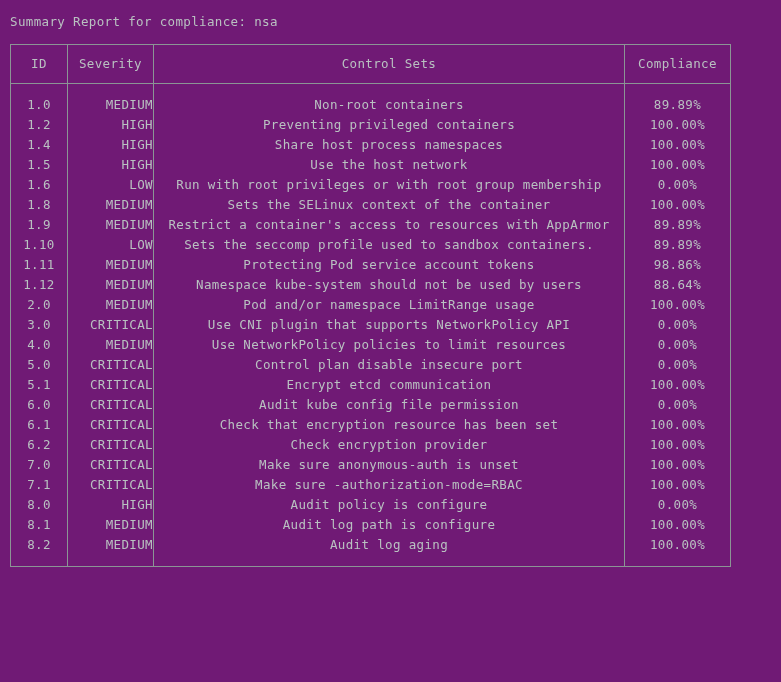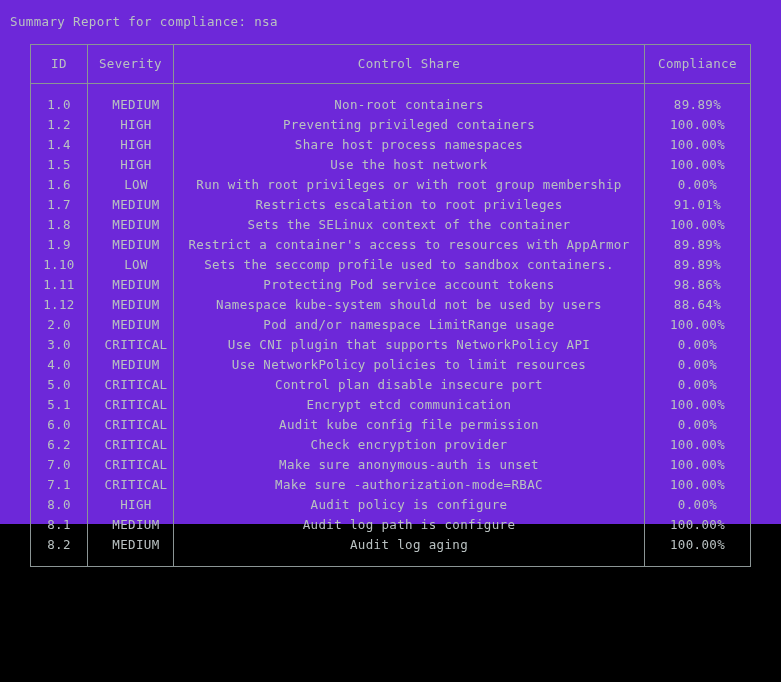--- a/index.html
+++ b/index.html
@@ -11,22 +11,22 @@
     width: 781px;
     height: 682px;
     overflow: hidden;
     font-family: "DejaVu Sans Mono", "Liberation Mono", monospace;
     color: #b9c1c1;
     -webkit-font-smoothing: antialiased;
   }
   #terminal {
     position: relative;
     width: 781px;
-    height: 524px;
-    background: #6d28d9;
+    height: 682px;
+    background: #701a75;
   }
   .report-title {
     position: absolute;
     left: 10px;
     top: 14px;
     font-size: 12.5px;
     line-height: 16px;
     letter-spacing: 0.35px;
     color: #b9c1c1;
     white-space: pre;
@@ -37,21 +37,20 @@
     top: 44px;
     width: 720px;
   }
   table.report {
     border-collapse: collapse;
     width: 720px;
     table-layout: fixed;
     font-size: 12.5px;
     line-height: 20px;
     letter-spacing: 0.35px;
-    margin-left: 20px;
   }
   table.report, table.report th, table.report td {
     border: 1px solid #8b9595;
   }
   table.report th, table.report td {
     border-top: none;
     border-bottom: none;
     padding: 0;
     color: #b9c1c1;
     font-weight: normal;
@@ -78,21 +77,21 @@
   table.report td {
     height: 20px;
     vertical-align: middle;
   }
   col.c-id      { width: 57px; }
   col.c-sev     { width: 86px; }
   col.c-name    { width: 471px; }
   col.c-comp    { width: 106px; }
 
   .col-id     { text-align: center; }
-  .col-sev    { text-align: center; padding-left: 11px !important; }
+  .col-sev    { text-align: right; padding-left: 11px !important; }
   .col-name   { text-align: center; }
   .col-comp   { text-align: center; }
 
   th.col-sev  { text-align: center; padding-left: 0 !important; }
 </style>
 </head>
 <body>
 
 <div id="terminal">
 
@@ -103,21 +102,21 @@
       <colgroup>
         <col class="c-id">
         <col class="c-sev">
         <col class="c-name">
         <col class="c-comp">
       </colgroup>
       <thead>
         <tr>
           <th class="col-id">ID</th>
           <th class="col-sev">Severity</th>
-          <th class="col-name">Control Share</th>
+          <th class="col-name">Control Sets</th>
           <th class="col-comp">Compliance</th>
         </tr>
       </thead>
       <tbody id="table-body">
           <tr>
             <td class="col-id">1.0</td>
             <td class="col-sev">MEDIUM</td>
             <td class="col-name">Non-root containers</td>
             <td class="col-comp">89.89%</td>
           </tr>
@@ -139,26 +138,20 @@
             <td class="col-name">Use the host network</td>
             <td class="col-comp">100.00%</td>
           </tr>
           <tr>
             <td class="col-id">1.6</td>
             <td class="col-sev">LOW</td>
             <td class="col-name">Run with root privileges or with root group membership</td>
             <td class="col-comp">0.00%</td>
           </tr>
           <tr>
-            <td class="col-id">1.7</td>
-            <td class="col-sev">MEDIUM</td>
-            <td class="col-name">Restricts escalation to root privileges</td>
-            <td class="col-comp">91.01%</td>
-          </tr>
-          <tr>
             <td class="col-id">1.8</td>
             <td class="col-sev">MEDIUM</td>
             <td class="col-name">Sets the SELinux context of the container</td>
             <td class="col-comp">100.00%</td>
           </tr>
           <tr>
             <td class="col-id">1.9</td>
             <td class="col-sev">MEDIUM</td>
             <td class="col-name">Restrict a container's access to resources with AppArmor</td>
             <td class="col-comp">89.89%</td>
@@ -211,20 +204,26 @@
             <td class="col-name">Encrypt etcd communication</td>
             <td class="col-comp">100.00%</td>
           </tr>
           <tr>
             <td class="col-id">6.0</td>
             <td class="col-sev">CRITICAL</td>
             <td class="col-name">Audit kube config file permission</td>
             <td class="col-comp">0.00%</td>
           </tr>
           <tr>
+            <td class="col-id">6.1</td>
+            <td class="col-sev">CRITICAL</td>
+            <td class="col-name">Check that encryption resource has been set</td>
+            <td class="col-comp">100.00%</td>
+          </tr>
+          <tr>
             <td class="col-id">6.2</td>
             <td class="col-sev">CRITICAL</td>
             <td class="col-name">Check encryption provider</td>
             <td class="col-comp">100.00%</td>
           </tr>
           <tr>
             <td class="col-id">7.0</td>
             <td class="col-sev">CRITICAL</td>
             <td class="col-name">Make sure anonymous-auth is unset</td>
             <td class="col-comp">100.00%</td>

